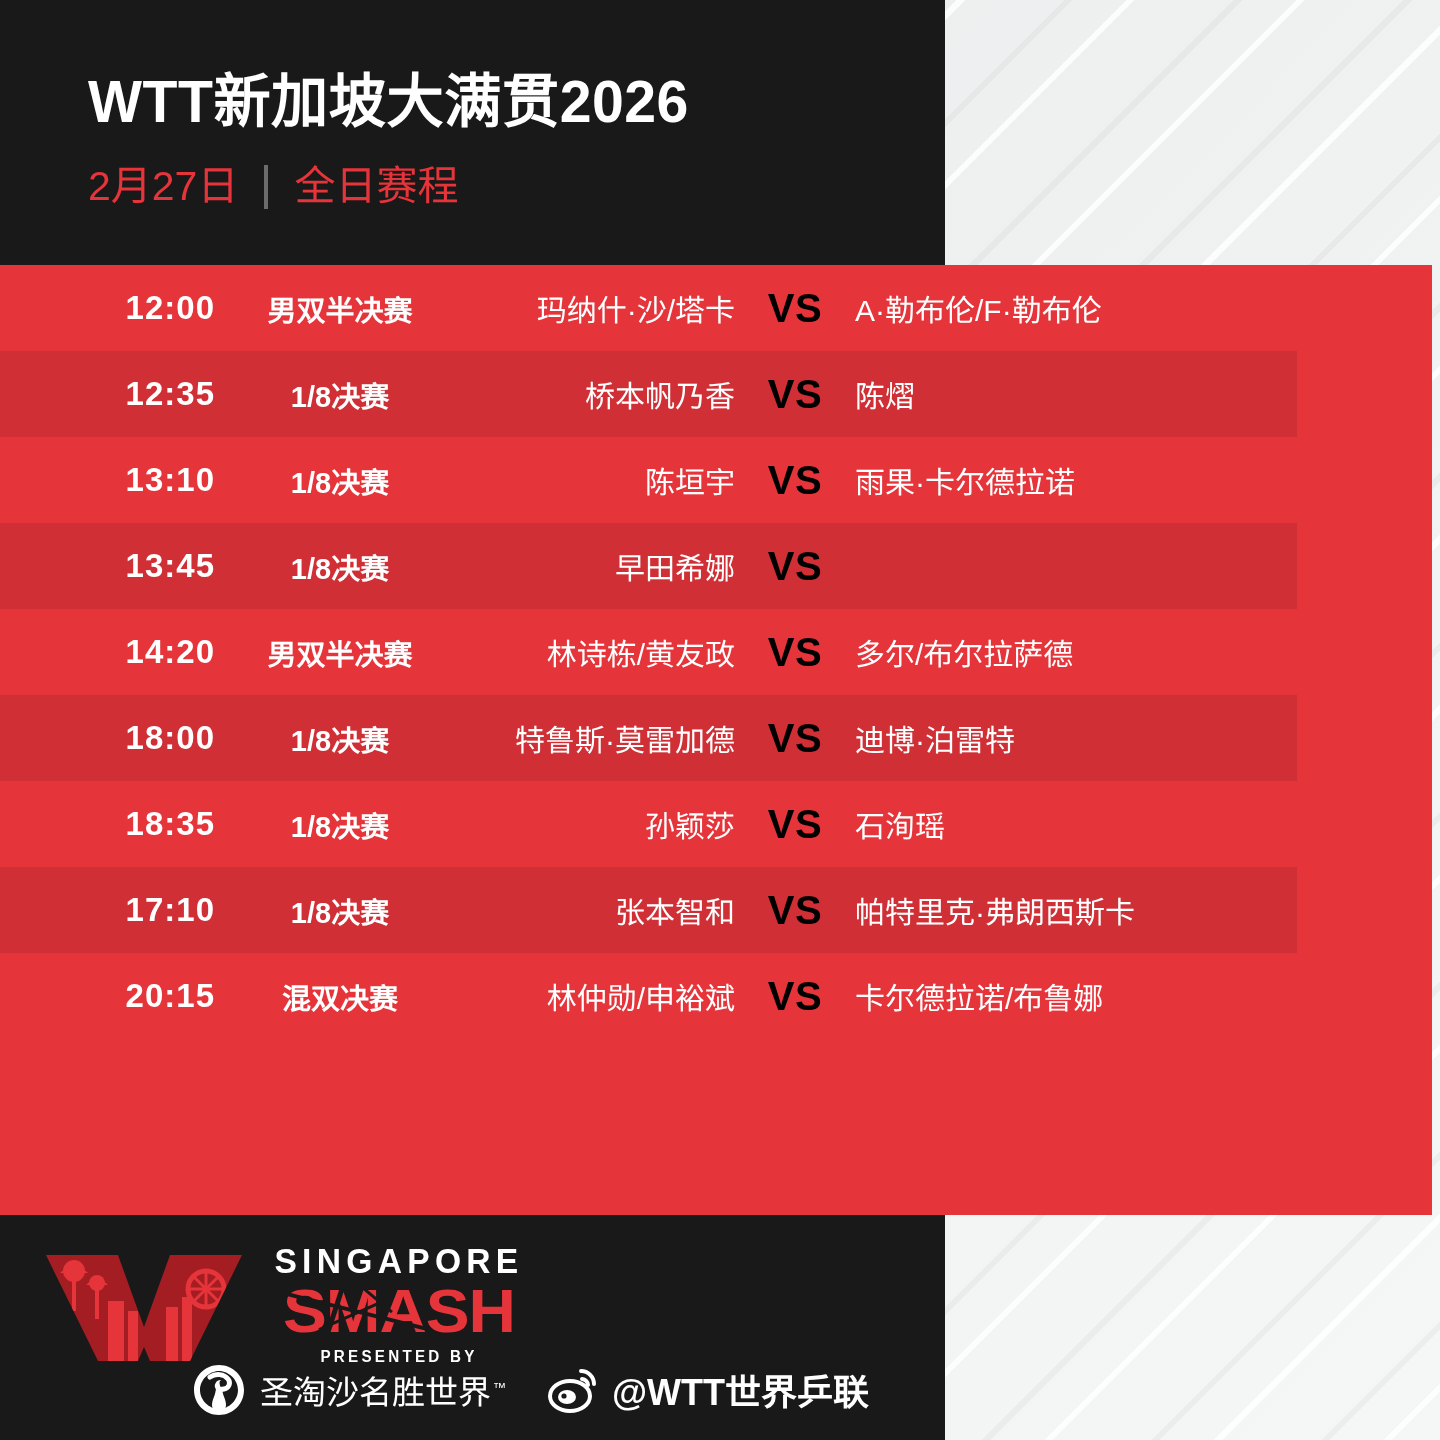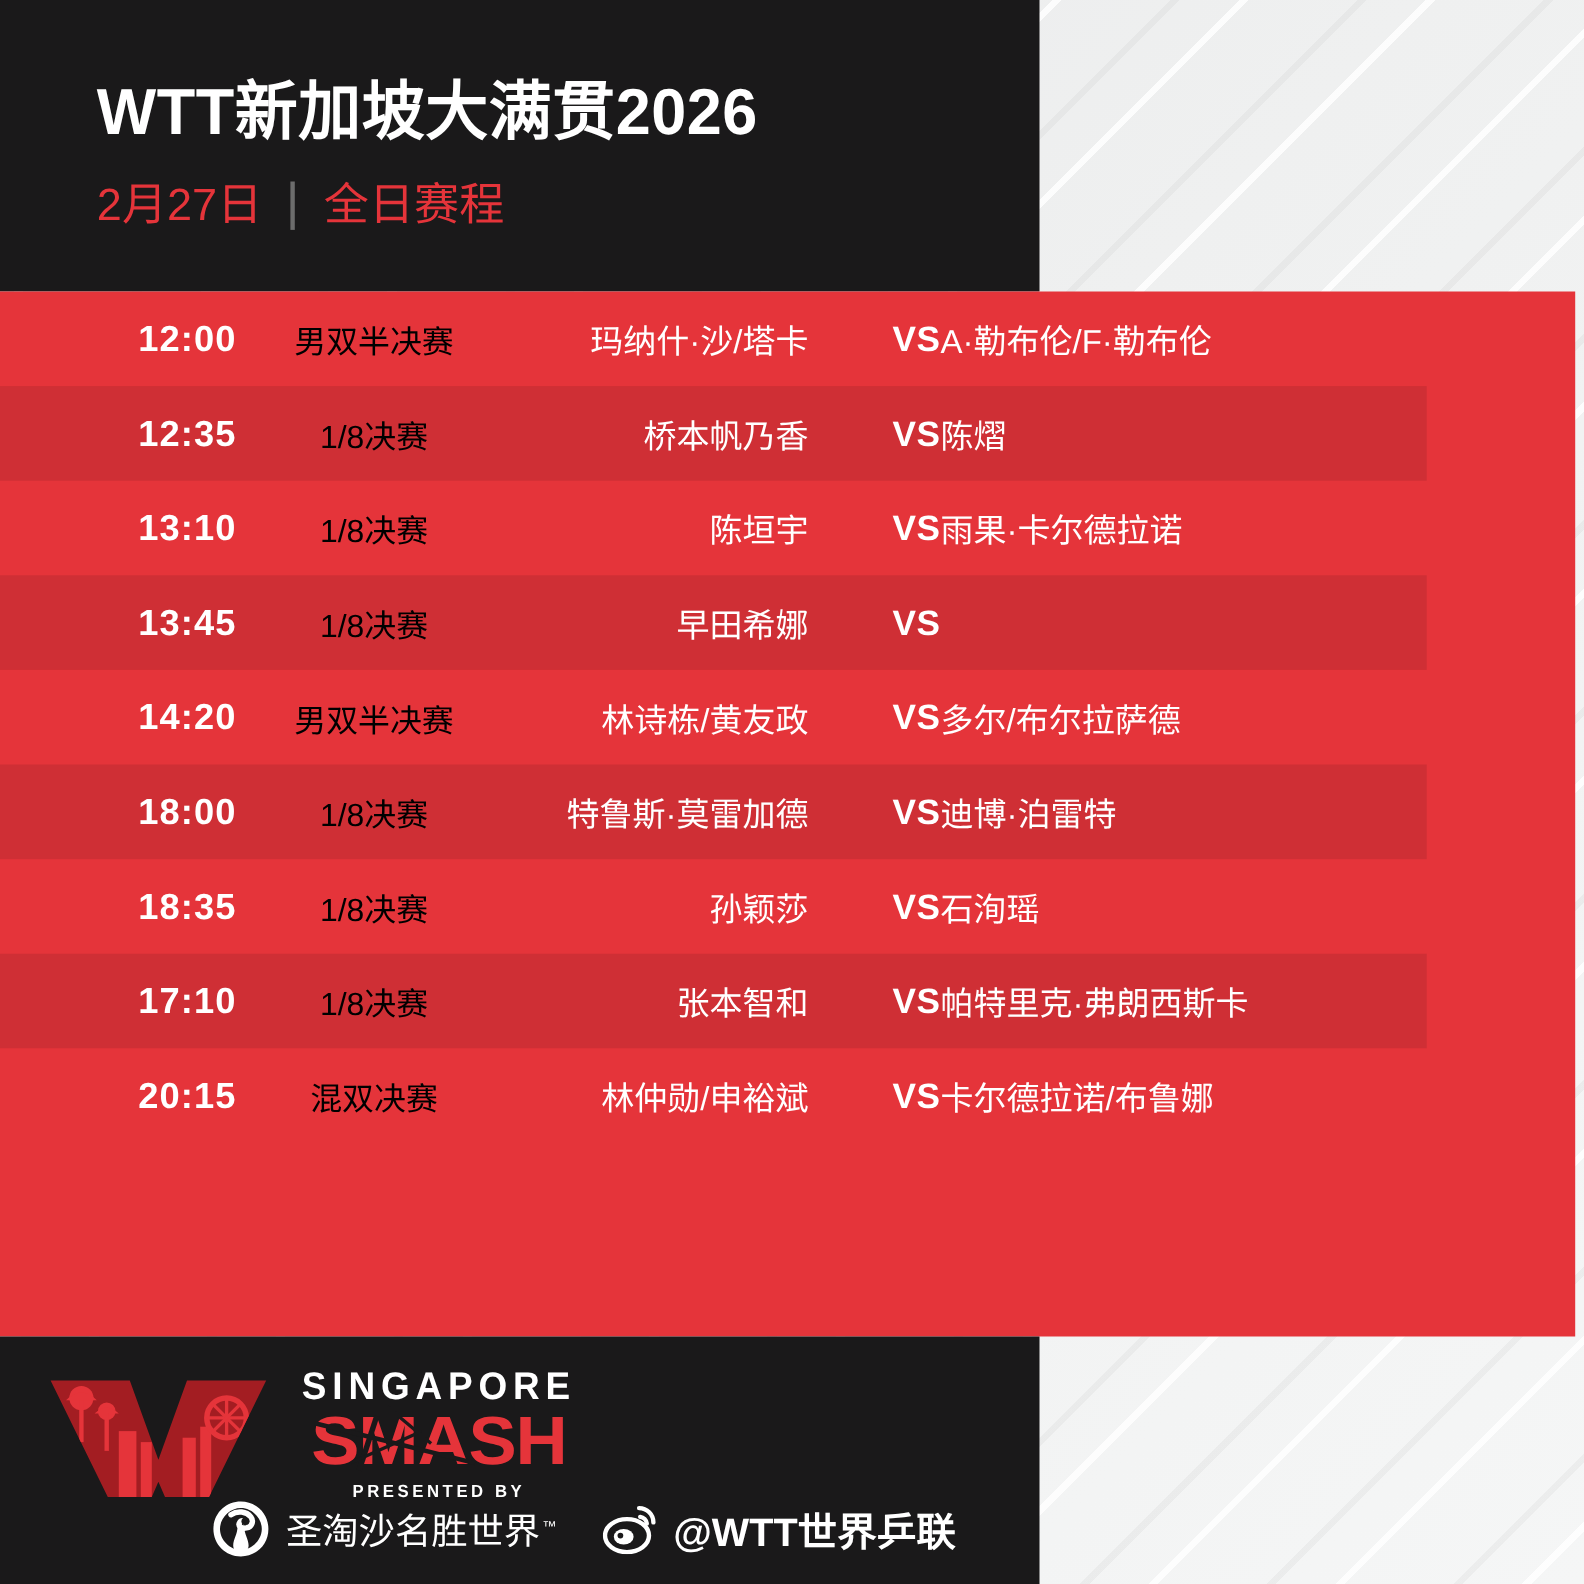--- a/index.html
+++ b/index.html
@@ -92,41 +92,41 @@
     color:#ffffff;
     font-size:33px;
     font-weight:bold;
     letter-spacing:1px;
     padding-right:0;
     flex:none;
   }
   .c-event{
     width:190px;
     text-align:center;
-    color:#000000;
+    color:#ffffff;
     font-size:29px;
-    font-weight:400;
+    font-weight:700;
     flex:none;
     margin-left:30px;
   }
   .c-p1{
     width:275px;
     text-align:right;
     color:#ffffff;
     font-size:30px;
     font-weight:400;
     flex:none;
     margin-left:25px;
     white-space:nowrap;
   }
   .c-vs{
     width:120px;
-    text-align:right;
-    color:#ffffff;
-    font-size:32px;
+    text-align:center;
+    color:#000000;
+    font-size:40px;
     font-weight:bold;
     letter-spacing:.5px;
     flex:none;
   }
   .c-p2{
     flex:1;
     text-align:left;
     color:#ffffff;
     font-size:30px;
     font-weight:400;

